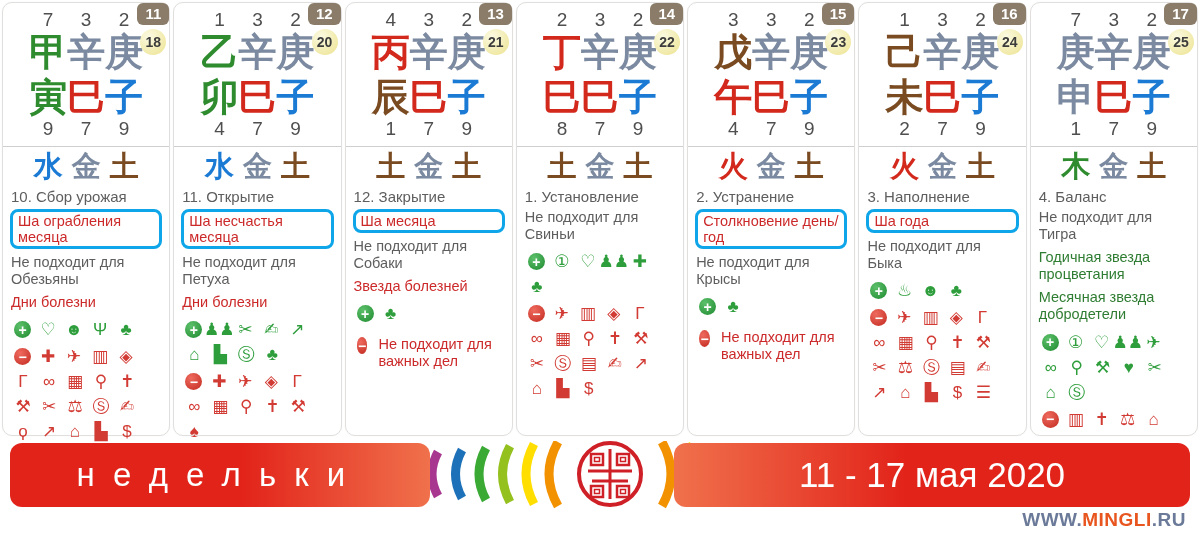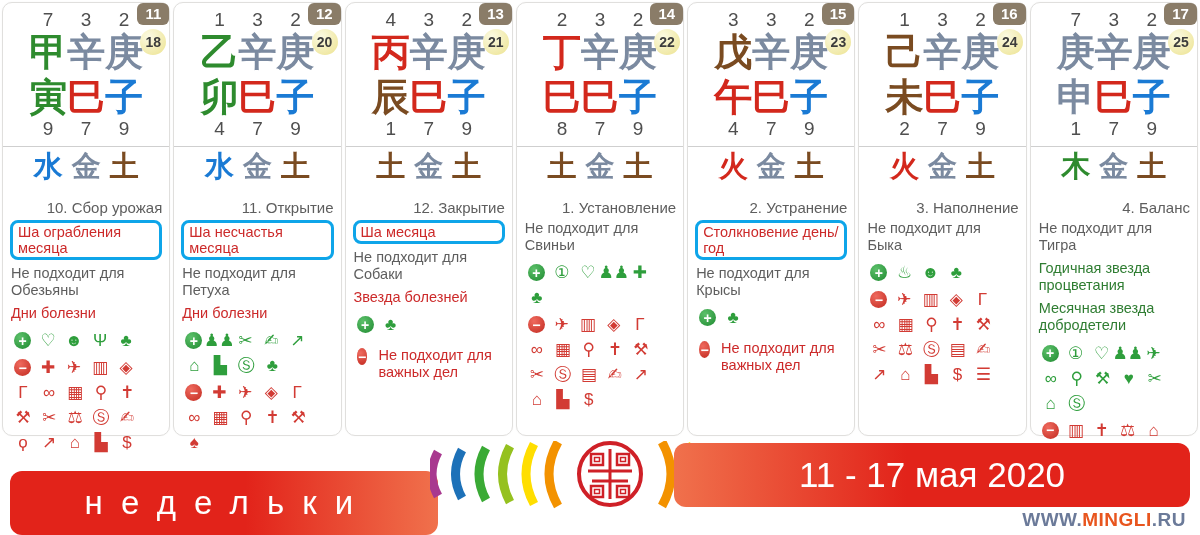--- a/index.html
+++ b/index.html
@@ -27,21 +27,21 @@
   .prow{display:flex;justify-content:center;}
   .prow .cell{width:38px;text-align:center;}
   .nums .cell{font-size:19px;color:#4f4f4f;}
   .hanzi .cell{font-size:38px;line-height:1.12;font-weight:600;}
   .branches{margin-top:2px;}
   .c-green{color:#2e8b2e;} .c-gray{color:#7b8aa0;} .c-red{color:#d3281c;}
   .c-blue{color:#1a7ad4;} .c-brown{color:#7a4b21;}
   .divider{border-top:1px solid #cfcfcf;margin:6px -7px 2px -7px;}
   .elements{display:flex;justify-content:center;margin:2px 0 4px 0;}
   .elements .cell{width:38px;text-align:center;font-size:29px;font-weight:600;line-height:1.2;}
-  .officer{font-size:15px;color:#5e5e5e;margin:15px 0 4px 1px;text-align:right;}
+  .officer{font-size:15px;color:#5e5e5e;margin:4px 0 4px 1px;}
   .sha{
     display:block;border:3px solid #0ea5e9;border-radius:8px;color:#cc2a2a;
     font-size:14.5px;padding:1px 5px;margin:0 0 5px 0;background:#fff;
   }
   .note{font-size:14.5px;line-height:1.18;margin:0 0 6px 1px;}
   .n-gray{color:#5e5e5e;} .n-red{color:#cc2a2a;} .n-green{color:#2f7d32;}
   .icons{display:flex;flex-wrap:wrap;align-items:center;margin:2px 0 2px 0;}
   .icon{
     width:24px;height:23px;display:inline-flex;align-items:center;justify-content:center;
     font-size:17px;line-height:1;margin:1px 1px;
@@ -57,21 +57,21 @@
   .bad-note .txt{color:#cc2a2a;font-size:14.5px;line-height:1.15;padding-top:2px;}
   
   .banner{position:absolute;left:10px;right:10px;top:443px;height:64px;}
   .banner .box{
     position:absolute;top:0;height:64px;border-radius:12px;
     display:flex;align-items:center;justify-content:center;color:#fff;
   }
   .banner .box.left{
     left:0;width:420px;
     background:linear-gradient(90deg,#e2231a 0%,#e2231a 55%,#f0714c 100%);
-    font-size:33px;letter-spacing:0.55em;padding-left:8px;margin-top:28px;
+    font-size:33px;letter-spacing:0.55em;
   }
   .banner .box.right{
     right:0;width:516px;
     background:linear-gradient(270deg,#e2231a 0%,#e2231a 55%,#f0714c 100%);
     font-size:35px;
   }
   .banner svg{position:absolute;left:420px;top:-2px;}
   .site{
     position:absolute;right:14px;bottom:4px;font-size:19px;font-weight:bold;letter-spacing:.5px;
     color:#6b7a99;text-decoration:none;
@@ -408,20 +408,23 @@
           <span class="cell">9</span>
         </div>
     </div>
     <div class="divider"></div>
     <div class="elements">
         <span class="cell c-red">火</span>
         <span class="cell c-gray">金</span>
         <span class="cell c-brown">土</span>
       </div>
     <div class="officer">3. Наполнение</div>
+    <div class="sha-list">
+        <div class="sha">Ша года</div>
+      </div>
     <div class="notes">
         <div class="note n-gray">Не подходит для Быка</div>
       </div>
     <div class="icons good">
         <span class="icon good badge">+</span>
         <span class="icon good">♨</span>
         <span class="icon good">☻</span>
         <span class="icon good">♣</span>
       </div>
     <div class="icons bad">

